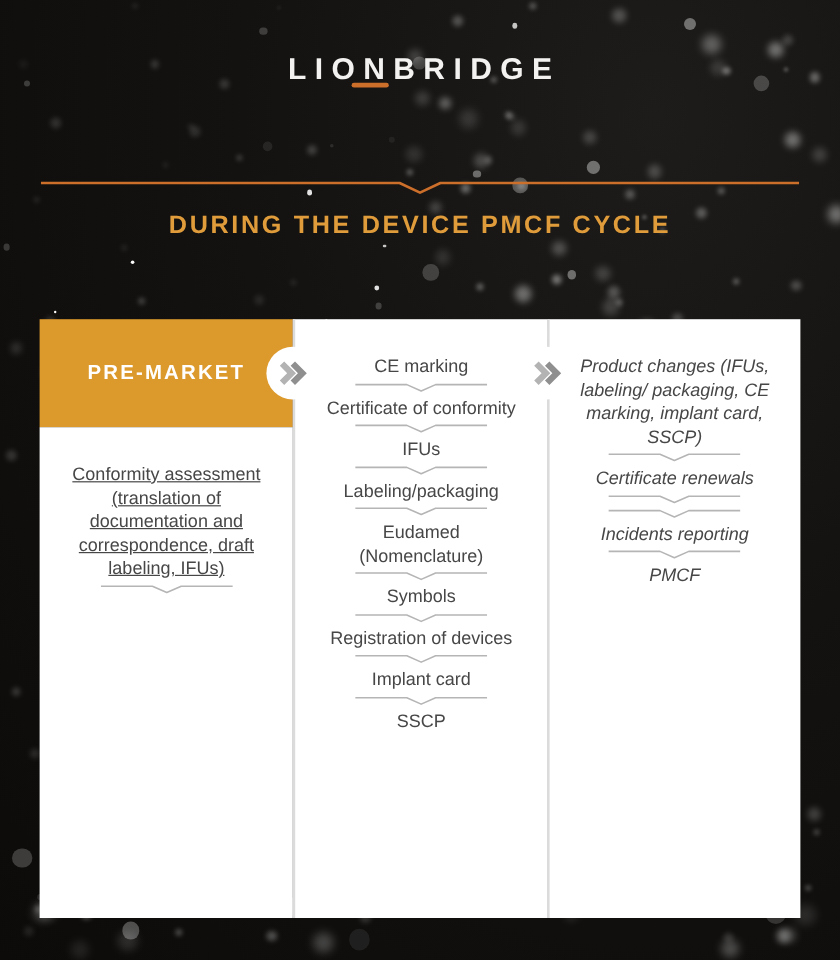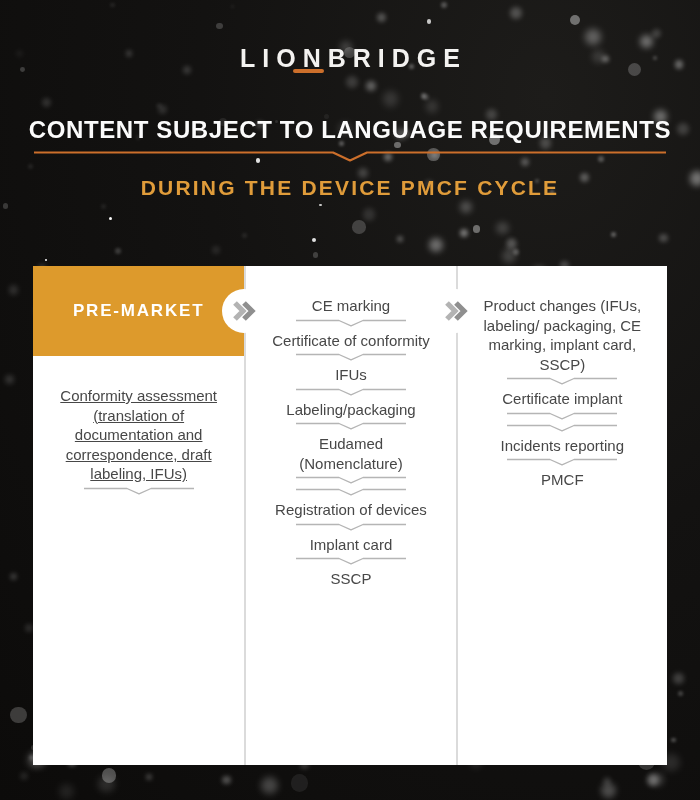--- a/index.html
+++ b/index.html
@@ -47,21 +47,21 @@
     box-sizing:border-box;
   }
   .col-body {
     background:#ffffff; flex:1; box-sizing:border-box;
     padding-top:28px; text-align:center;
     color:#474747; font-size:15px; line-height:1.3;
   }
   .item { margin:2px auto; }
   .col-0 .item { max-width:192px;text-decoration:underline; }
   .col-1 .item { max-width:198px; }
-  .col-2 .item { max-width:158px; }
+  .col-2 .item { max-width:158px;font-style:italic; }
   .item-divider { display:block; margin:3px auto; }
 
   .sep-circle {
     position:absolute; top:23px; width:44px; height:44px; border-radius:50%;
     background:#ffffff; display:flex; align-items:center; justify-content:center;
   }
   .sep-1 { left:calc(33.333% - 22px); }
   .sep-2 { left:calc(66.667% - 22px); }
 </style>
 </head>
@@ -237,21 +237,20 @@
       <div class="dot" style="left: 108.89px; top: 216.682px; height: 3.35552px; width: 3.35552px; opacity: 0.982129;"></div>
       <div class="dot" style="left: 588.111px; top: 754.632px; height: 3.00903px; width: 3.00903px; opacity: 0.80828;"></div>
       <div class="dot" style="left: 426.633px; top: 19.4023px; height: 4.49754px; width: 4.49754px; opacity: 0.753054;"></div>
     </div>
 
   <div class="logo">
     <span>LIONBRIDGE</span>
     <span class="logo-underline" style="background: rgb(204, 111, 43);"></span>
   </div>
 
-  <h1 class="main-title">CONTENT SUBJECT TO LANGUAGE REQUIREMENTS</h1>
 
   <svg class="title-divider" width="632" height="14" viewBox="0 0 632 14">
     <path d="M0 2.5 L299 2.5 L316 10.5 L333 2.5 L632 2.5" fill="none" stroke="#CC6F2B" stroke-width="2.2" stroke-linejoin="round"></path>
   </svg>
 
   <h2 class="subtitle" style="color: rgb(224, 156, 58);">DURING THE DEVICE PMCF CYCLE</h2>
 
   <div class="panel">
     <div class="cols">
         <div class="col col-0">
@@ -278,41 +277,42 @@
               <path d="M0 1.5 L43 1.5 L55 6.8 L67 1.5 L110 1.5" fill="none" stroke="#B5B5B5" stroke-width="1.3" stroke-linejoin="round"></path>
             </svg>
             <div class="item">Labeling/packaging</div>
             <svg class="item-divider" width="110" height="9" viewBox="0 0 110 9">
               <path d="M0 1.5 L43 1.5 L55 6.8 L67 1.5 L110 1.5" fill="none" stroke="#B5B5B5" stroke-width="1.3" stroke-linejoin="round"></path>
             </svg>
             <div class="item">Eudamed<br>(Nomenclature)</div>
             <svg class="item-divider" width="110" height="9" viewBox="0 0 110 9">
               <path d="M0 1.5 L43 1.5 L55 6.8 L67 1.5 L110 1.5" fill="none" stroke="#B5B5B5" stroke-width="1.3" stroke-linejoin="round"></path>
             </svg>
+            <div class="item">Symbols</div>
             <svg class="item-divider" width="110" height="9" viewBox="0 0 110 9">
               <path d="M0 1.5 L43 1.5 L55 6.8 L67 1.5 L110 1.5" fill="none" stroke="#B5B5B5" stroke-width="1.3" stroke-linejoin="round"></path>
             </svg>
             <div class="item">Registration of devices</div>
             <svg class="item-divider" width="110" height="9" viewBox="0 0 110 9">
               <path d="M0 1.5 L43 1.5 L55 6.8 L67 1.5 L110 1.5" fill="none" stroke="#B5B5B5" stroke-width="1.3" stroke-linejoin="round"></path>
             </svg>
             <div class="item">Implant card</div>
             <svg class="item-divider" width="110" height="9" viewBox="0 0 110 9">
               <path d="M0 1.5 L43 1.5 L55 6.8 L67 1.5 L110 1.5" fill="none" stroke="#B5B5B5" stroke-width="1.3" stroke-linejoin="round"></path>
             </svg>
             <div class="item">SSCP</div>
           </div>
         </div>
         <div class="col col-2">
           <div class="col-body">
             <div class="item">Product changes (IFUs, labeling/ packaging, CE marking, implant card, SSCP)</div>
             <svg class="item-divider" width="110" height="9" viewBox="0 0 110 9">
               <path d="M0 1.5 L43 1.5 L55 6.8 L67 1.5 L110 1.5" fill="none" stroke="#B5B5B5" stroke-width="1.3" stroke-linejoin="round"></path>
             </svg>
-            <div class="item">Certificate implant</div>
+            <div class="item">Certificate renewals</div>
             <svg class="item-divider" width="110" height="9" viewBox="0 0 110 9">
               <path d="M0 1.5 L43 1.5 L55 6.8 L67 1.5 L110 1.5" fill="none" stroke="#B5B5B5" stroke-width="1.3" stroke-linejoin="round"></path>
             </svg>
             <svg class="item-divider" width="110" height="9" viewBox="0 0 110 9">
               <path d="M0 1.5 L43 1.5 L55 6.8 L67 1.5 L110 1.5" fill="none" stroke="#B5B5B5" stroke-width="1.3" stroke-linejoin="round"></path>
             </svg>
             <div class="item">Incidents reporting</div>
             <svg class="item-divider" width="110" height="9" viewBox="0 0 110 9">
               <path d="M0 1.5 L43 1.5 L55 6.8 L67 1.5 L110 1.5" fill="none" stroke="#B5B5B5" stroke-width="1.3" stroke-linejoin="round"></path>
             </svg>

